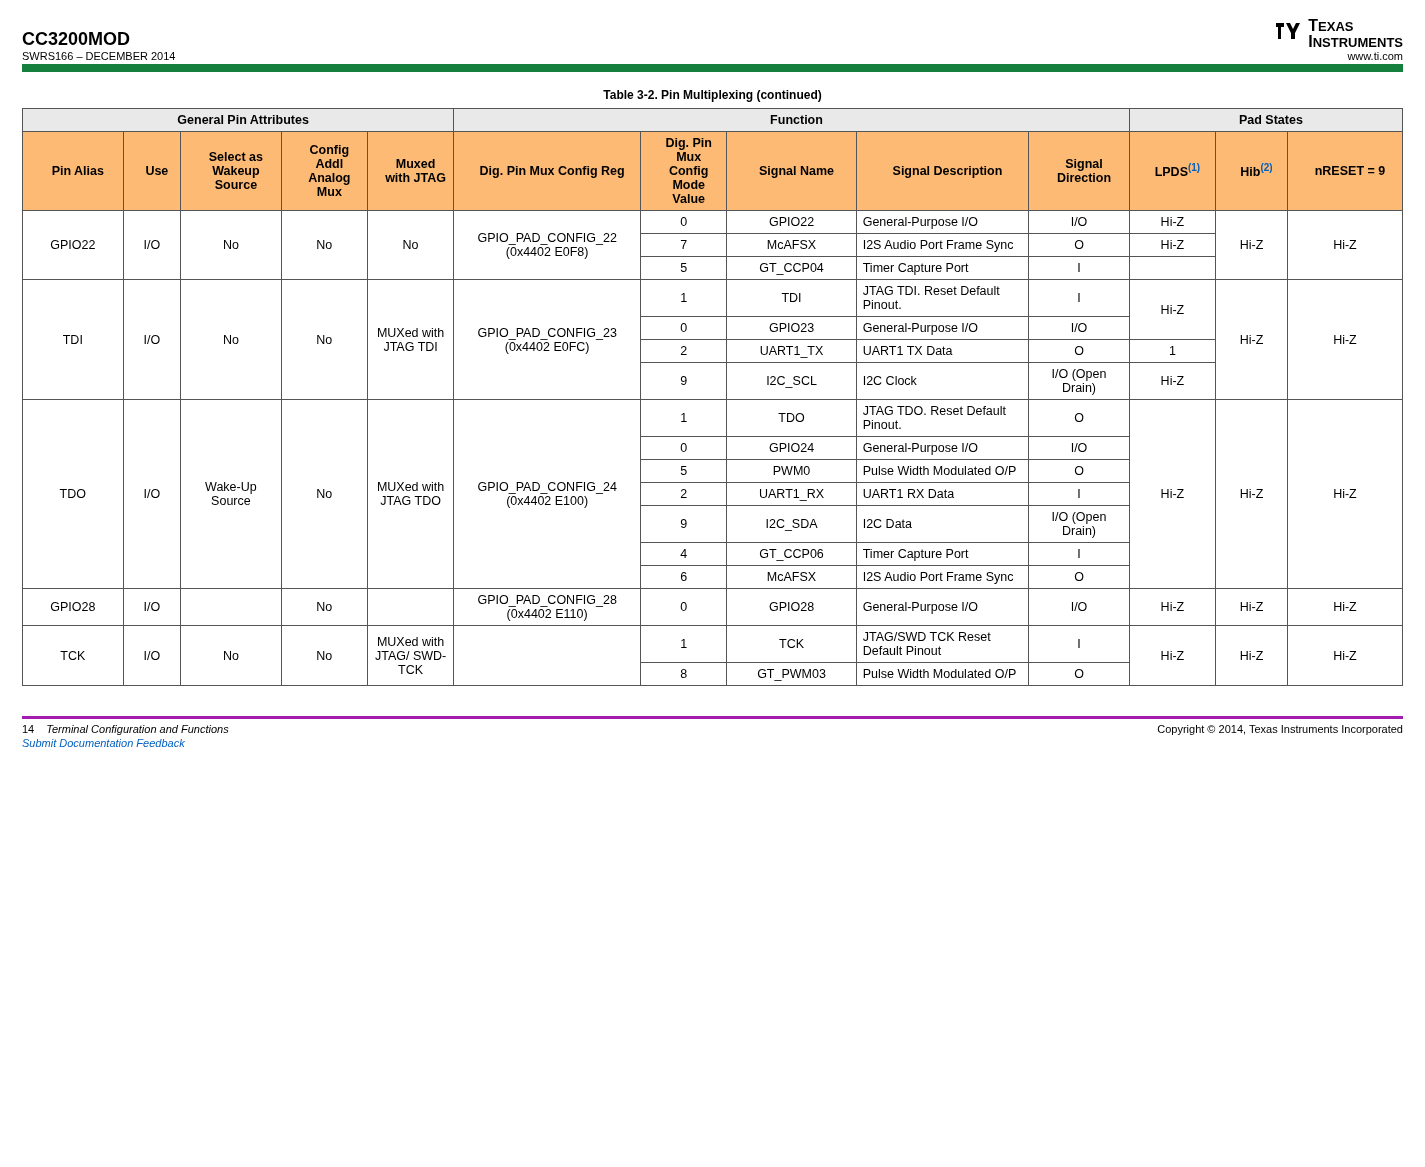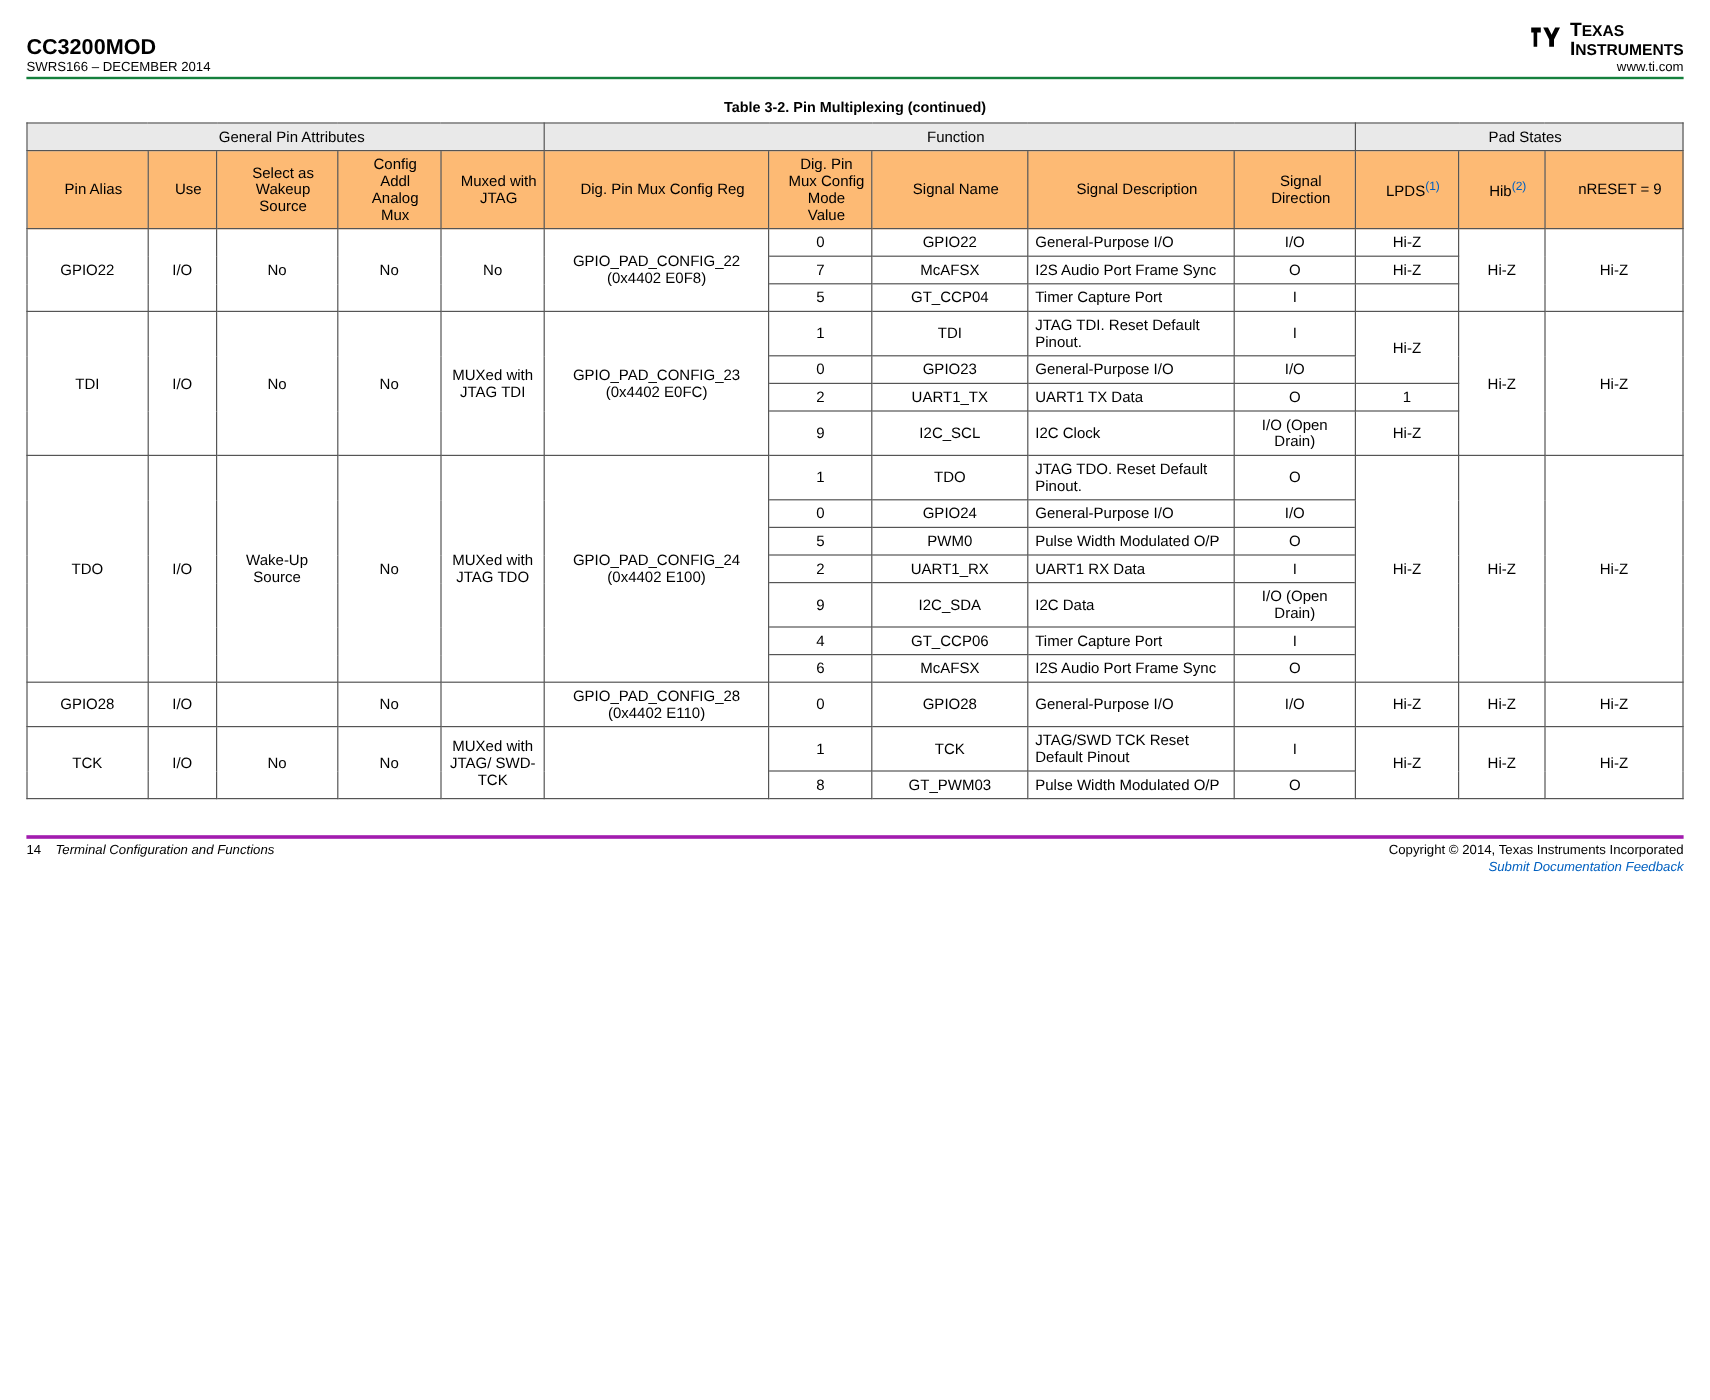--- a/index.html
+++ b/index.html
@@ -8,21 +8,21 @@
     color: #000;
     margin: 0;
     padding: 18px 22px;
     width: 1425px;
     box-sizing: border-box;
   }
   .header {
     display: flex;
     justify-content: space-between;
     align-items: flex-end;
-    border-bottom: 2px solid #15803d;
+    border-bottom: 8px solid #15803d;
     padding-bottom: 2px;
     margin-bottom: 16px;
   }
   .header-left .product {
     font-weight: bold;
     font-size: 18px;
   }
   .header-left .doc {
     font-size: 11px;
   }
@@ -65,21 +65,21 @@
   th, td {
     border: 1px solid #555;
     padding: 4px 6px;
     font-size: 12.5px;
     text-align: center;
     vertical-align: middle;
     word-wrap: break-word;
   }
   th {
     background: #e9e9e9;
-    font-weight: normal;
+    font-weight: bold;
     padding-left: 16px;
   }
   .subhead th {
     background: #fdba74;
   }
   td.left {
     text-align: left;
   }
   sup.refblue {
     color: #0060c0;
@@ -95,21 +95,21 @@
     padding-top: 4px;
   }
   .footer .pg {
     display: flex;
     gap: 12px;
   }
   .footer .section {
     font-style: italic;
   }
   .feedback {
-    text-align: right;
+    text-align: left;
     font-size: 11px;
     font-style: italic;
     margin-top: 2px;
   }
   .feedback a {
     color: #0060c0;
     text-decoration: none;
   }
 
   

